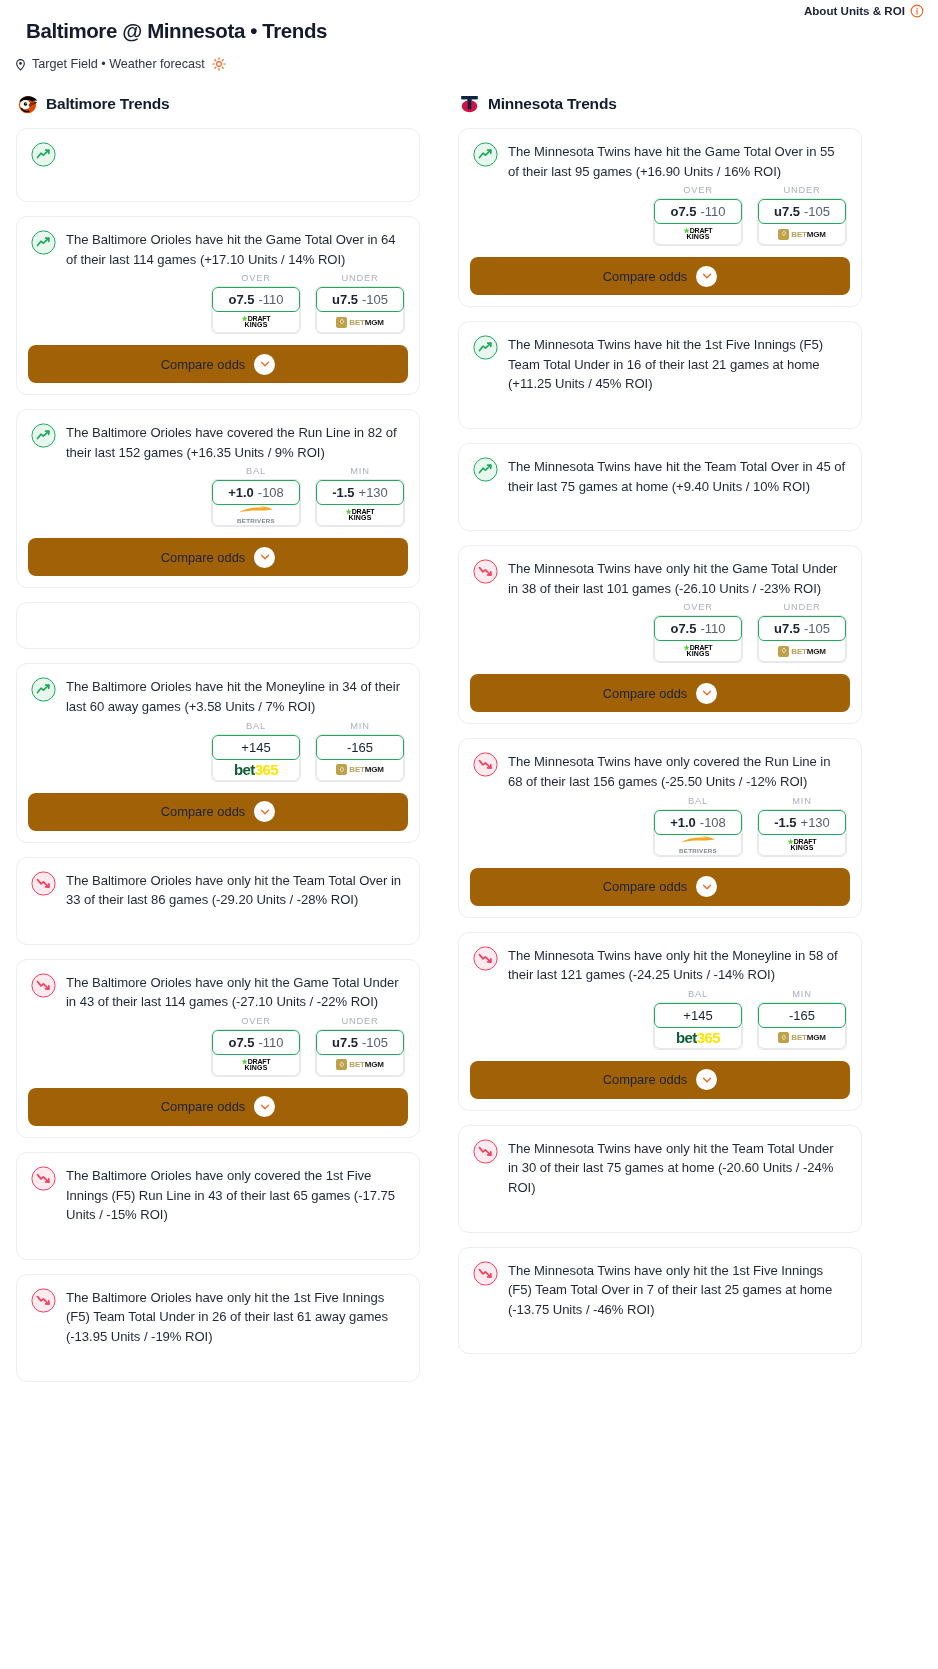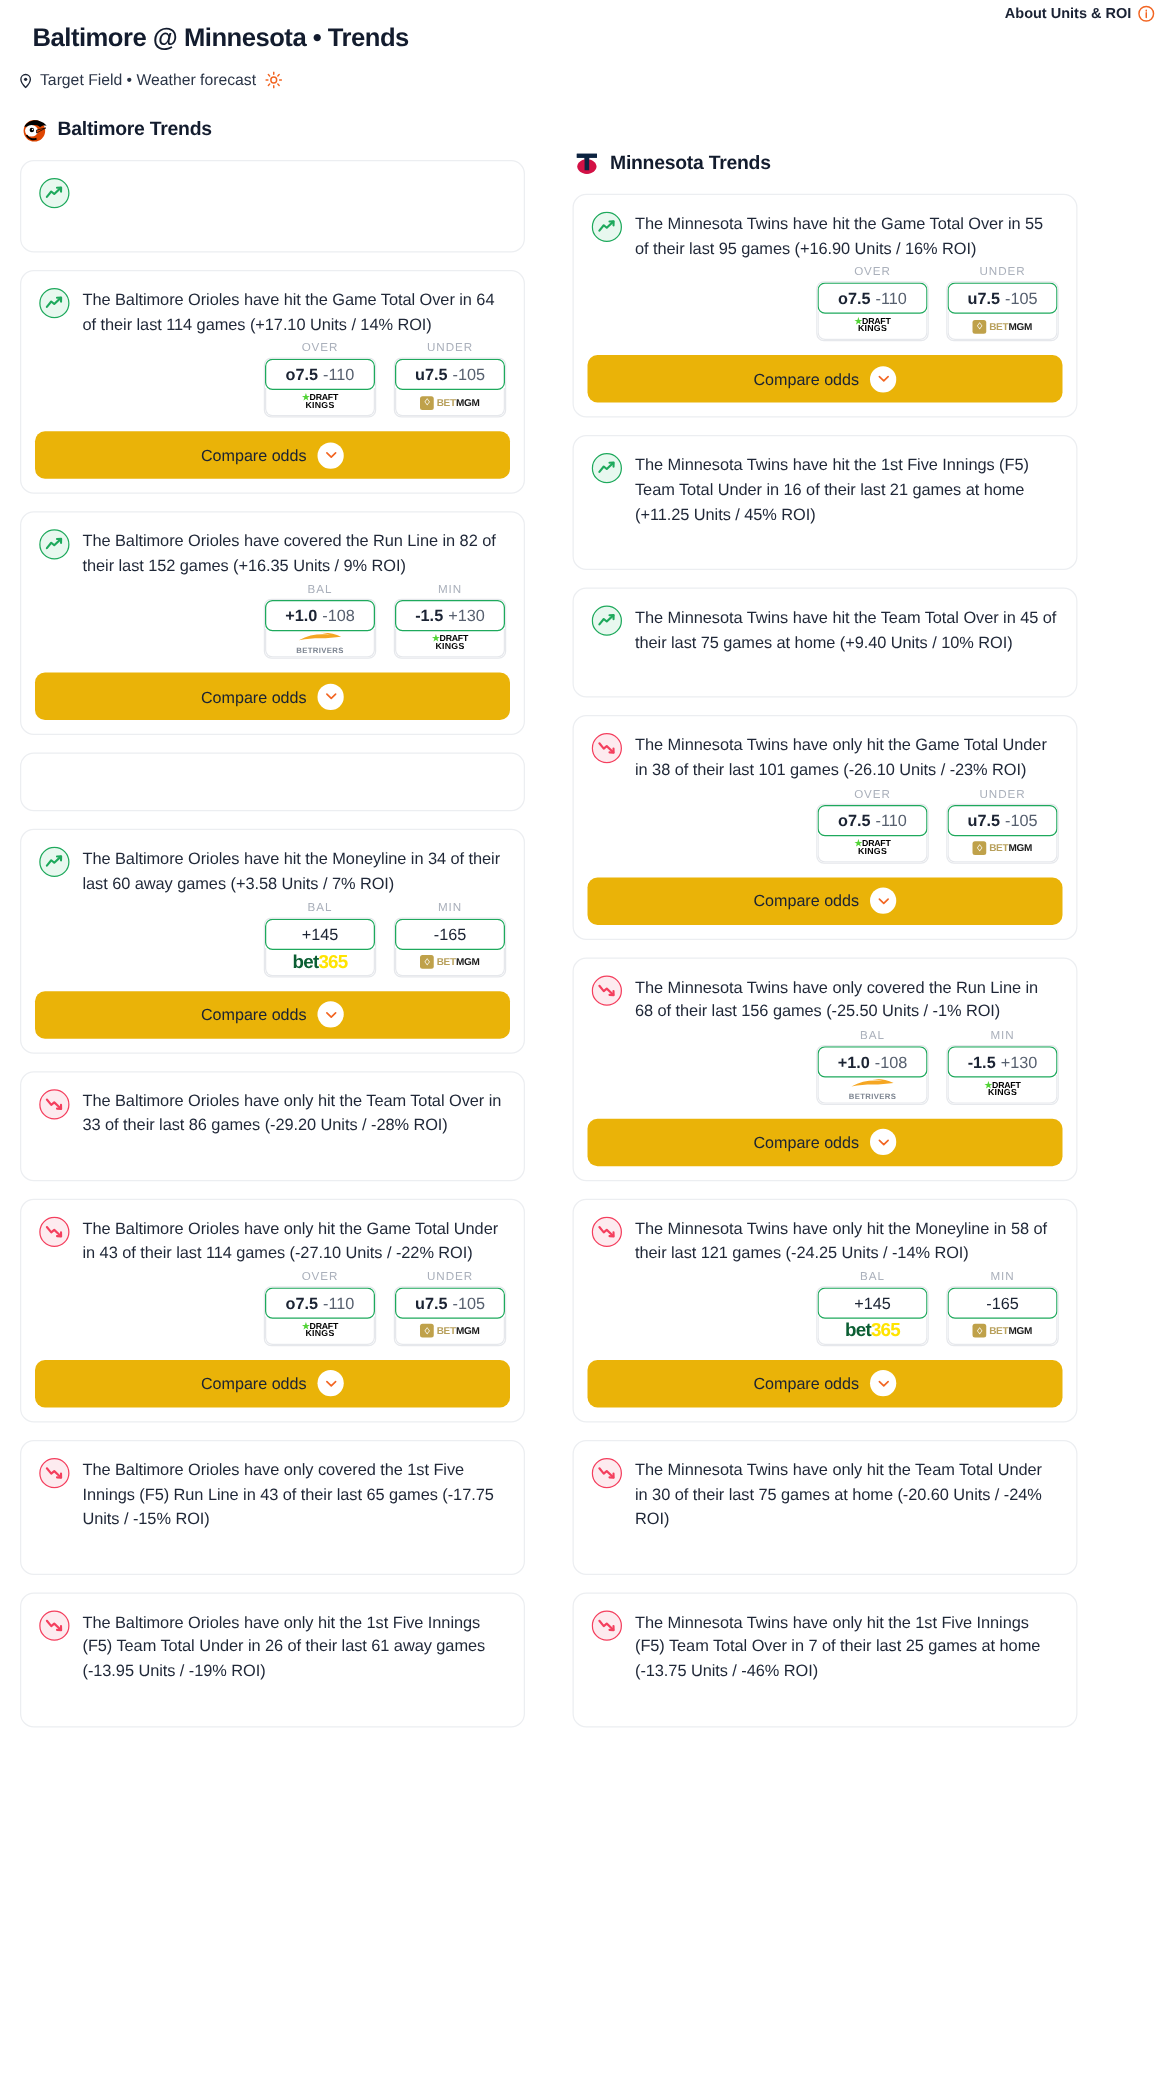--- a/index.html
+++ b/index.html
@@ -26,21 +26,21 @@
   .hdr-sub .pin { display:inline-flex; width:13px; height:13px; }
   .sun { display:inline-flex; width:14px; height:14px; margin-left:2px; }
   .about {
     position:absolute; right:14px; top:4px;
     display:flex; align-items:flex-start; gap:5px;
     font-size:11.6px; font-weight:700; color:#1a2234;
   }
   .about .info-ico { width:14px; height:14px; display:inline-flex; }
 
   
-  .cols { display:flex; gap:38px; padding: 20px 16px 0 16px; align-items:flex-end; }
+  .cols { display:flex; gap:38px; padding: 20px 16px 0 16px; align-items:flex-start; }
   .col { width: 404px; flex:0 0 404px; }
   .col-head {
     display:flex; align-items:center; gap:7px;
     font-size:15.5px; font-weight:700; letter-spacing:-0.2px;
     margin: 0 0 13px 0; color:#131c2e;
   }
   .col-head .logo { width:23px; height:23px; display:inline-flex; flex:0 0 23px; }
 
   
   .card {
@@ -72,21 +72,21 @@
   .odds-top .px { font-weight:400; color:#57606f; }
   .odds-top .single { font-weight:400; color:#1b2333; font-size:13px; }
   .odds-book {
     height:23px; display:flex; align-items:center; justify-content:center;
     border:1px solid #e6e8ec; border-top:none;
     border-radius:0 0 6px 6px; margin-top:-2px; padding-top:2px;
   }
 
   
   .compare {
-    background:#eab308; border-radius:8px; height:38px;
+    background:#a16207; border-radius:8px; height:38px;
     display:flex; align-items:center; justify-content:center; gap:9px;
     margin: 11px 0 11px 0;
     font-size:12.9px; font-weight:400; color:#1b2333;
   }
   .chev {
     width:21px; height:21px; border-radius:50%; background:#fff;
     display:flex; align-items:center; justify-content:center;
   }
 
   
@@ -534,21 +534,21 @@
             </span>
           </div>
         </div>
         <div class="card">
           <div class="card-body">
             <span class="tr-ico"><svg viewBox="0 0 25 25" width="25" height="25">
                 <circle cx="12.5" cy="12.5" r="11.6" fill="#fdebef" stroke="#f43f5e" stroke-width="1"></circle>
                 <path d="M6.5 8.6 L10 12.9 L12.4 10.9 L17.6 15.8" fill="none" stroke="#f43f5e" stroke-width="1.7" stroke-linecap="round" stroke-linejoin="round"></path>
                 <path d="M14.6 15.9 L17.9 16.1 L17.8 12.8" fill="none" stroke="#f43f5e" stroke-width="1.7" stroke-linecap="round" stroke-linejoin="round"></path>
               </svg></span>
-            <span class="tr-txt">The Minnesota Twins have only covered the Run Line in 68 of their last 156 games (-25.50 Units / -1% ROI)</span>
+            <span class="tr-txt">The Minnesota Twins have only covered the Run Line in 68 of their last 156 games (-25.50 Units / -12% ROI)</span>
           </div>
           <div class="odds-wrap">
             <div class="odds-col">
               <div class="odds-lbl">BAL</div>
               <div class="odds-box">
                 <div class="odds-top">
                   <span class="pt">+1.0</span>
                   <span class="px">-108</span>
                 </div>
                 <div class="odds-book">

